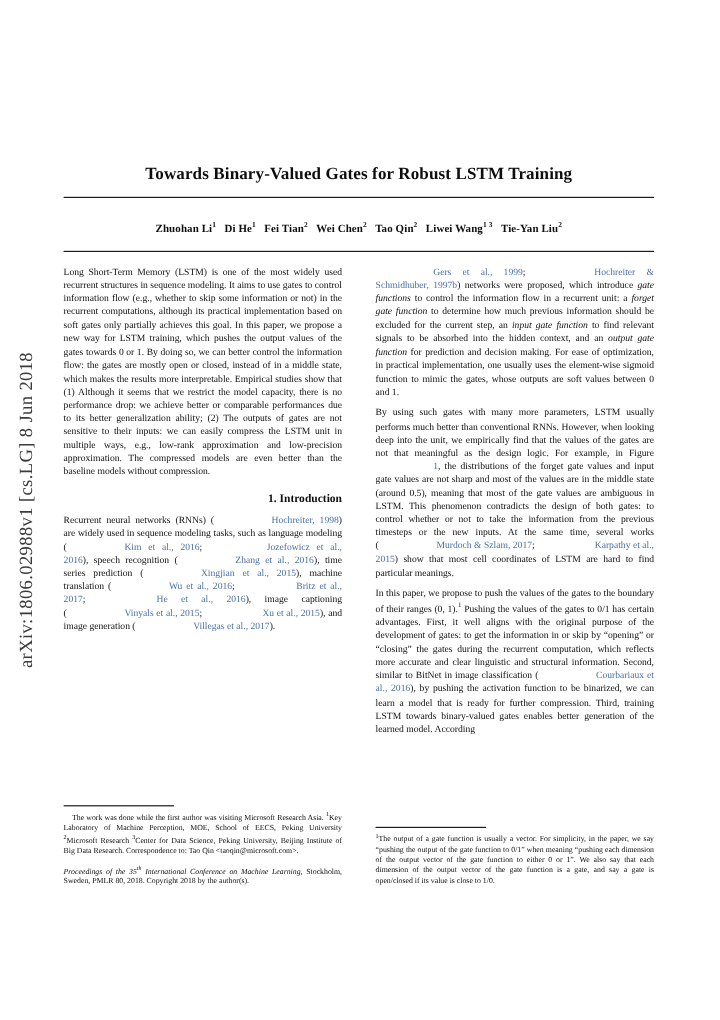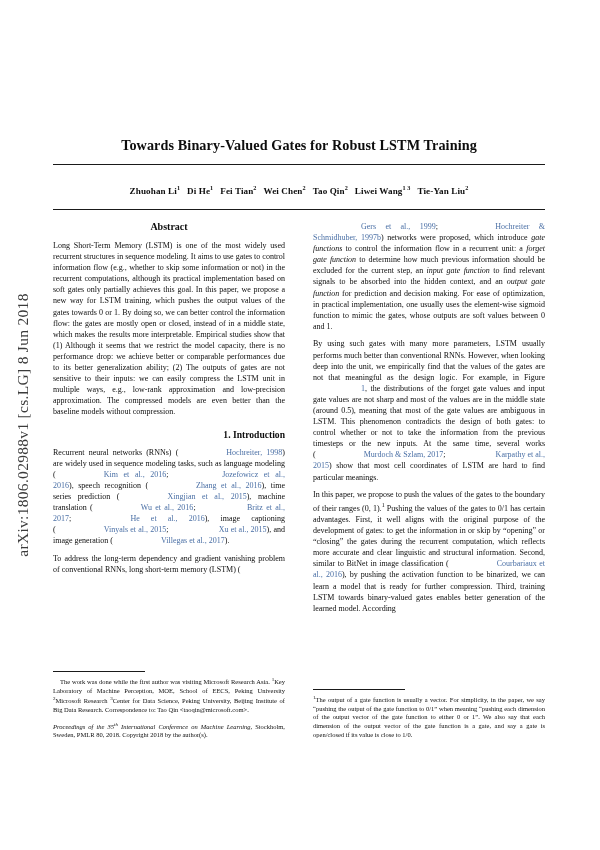--- a/index.html
+++ b/index.html
@@ -161,28 +161,26 @@
     <div class="rule" id="rule-top"></div>
 
     <div id="authors">
       <span><span>Zhuohan Li</span><span class="aff">1</span></span><span class="sep"></span><span><span>Di He</span><span class="aff">1</span></span><span class="sep"></span><span><span>Fei Tian</span><span class="aff">2</span></span><span class="sep"></span><span><span>Wei Chen</span><span class="aff">2</span></span><span class="sep"></span><span><span>Tao Qin</span><span class="aff">2</span></span><span class="sep"></span><span><span>Liwei Wang</span><span class="aff">1 3</span></span><span class="sep"></span><span><span>Tie-Yan Liu</span><span class="aff">2</span></span>
     </div>
 
     <div class="rule" id="rule-bottom"></div>
 
     <div class="col" id="col-left">
 
-      <div class="abs-head">Abstract</div>
       <p class="para">Long Short-Term Memory (LSTM) is one of the most widely used recurrent structures in sequence modeling. It aims to use gates to control information flow (e.g., whether to skip some information or not) in the recurrent computations, although its practical implementation based on soft gates only partially achieves this goal. In this paper, we propose a new way for LSTM training, which pushes the output values of the gates towards 0 or 1. By doing so, we can better control the information flow: the gates are mostly open or closed, instead of in a middle state, which makes the results more interpretable. Empirical studies show that (1) Although it seems that we restrict the model capacity, there is no performance drop: we achieve better or comparable performances due to its better generalization ability; (2) The outputs of gates are not sensitive to their inputs: we can easily compress the LSTM unit in multiple ways, e.g., low-rank approximation and low-precision approximation. The compressed models are even better than the baseline models without compression.</p>
 
       <div class="sec-head">1. Introduction</div>
 
       <p class="para"><span>Recurrent neural networks (RNNs) (</span><span class="cite">Hochreiter, 1998</span><span>) are widely used in sequence modeling tasks, such as language modeling (</span><span class="cite">Kim et al., 2016</span><span>; </span><span class="cite">Jozefowicz et al., 2016</span><span>), speech recognition (</span><span class="cite">Zhang et al., 2016</span><span>), time series prediction (</span><span class="cite">Xingjian et al., 2015</span><span>), machine translation (</span><span class="cite">Wu et al., 2016</span><span>; </span><span class="cite">Britz et al., 2017</span><span>; </span><span class="cite">He et al., 2016</span><span>), image captioning (</span><span class="cite">Vinyals et al., 2015</span><span>; </span><span class="cite">Xu et al., 2015</span><span>), and image generation (</span><span class="cite">Villegas et al., 2017</span><span>).</span></p>
 
-      <p class="para"><span>To address the long-term dependency and gradient vanishing problem of conventional RNNs, long short-term memory (LSTM) (</span></p>
 
     </div>
 
     <div class="col" id="col-right">
 
       <p class="para"><span class="cite">Gers et al., 1999</span><span>; </span><span class="cite">Hochreiter &amp; Schmidhuber, 1997b</span><span>) networks were proposed, which introduce </span><span class="it">gate functions</span><span> to control the information flow in a recurrent unit: a </span><span class="it">forget gate function</span><span> to determine how much previous information should be excluded for the current step, an </span><span class="it">input gate function</span><span> to find relevant signals to be absorbed into the hidden context, and an </span><span class="it">output gate function</span><span> for prediction and decision making. For ease of optimization, in practical implementation, one usually uses the element-wise sigmoid function to mimic the gates, whose outputs are soft values between 0 and 1.</span></p>
 
       <p class="para"><span>By using such gates with many more parameters, LSTM usually performs much better than conventional RNNs. However, when looking deep into the unit, we empirically find that the values of the gates are not that meaningful as the design logic. For example, in Figure </span><span class="cite">1</span><span>, the distributions of the forget gate values and input gate values are not sharp and most of the values are in the middle state (around 0.5), meaning that most of the gate values are ambiguous in LSTM. This phenomenon contradicts the design of both gates: to control whether or not to take the information from the previous timesteps or the new inputs. At the same time, several works (</span><span class="cite">Murdoch &amp; Szlam, 2017</span><span>; </span><span class="cite">Karpathy et al., 2015</span><span>) show that most cell coordinates of LSTM are hard to find particular meanings.</span></p>
 
       <p class="para"><span>In this paper, we propose to push the values of the gates to the boundary of their ranges (0, 1).</span><sup class="fn">1</sup><span> Pushing the values of the gates to 0/1 has certain advantages. First, it well aligns with the original purpose of the development of gates: to get the information in or skip by “opening” or “closing” the gates during the recurrent computation, which reflects more accurate and clear linguistic and structural information. Second, similar to BitNet in image classification (</span><span class="cite">Courbariaux et al., 2016</span><span>), by pushing the activation function to be binarized, we can learn a model that is ready for further compression. Third, training LSTM towards binary-valued gates enables better generation of the learned model. According</span></p>

